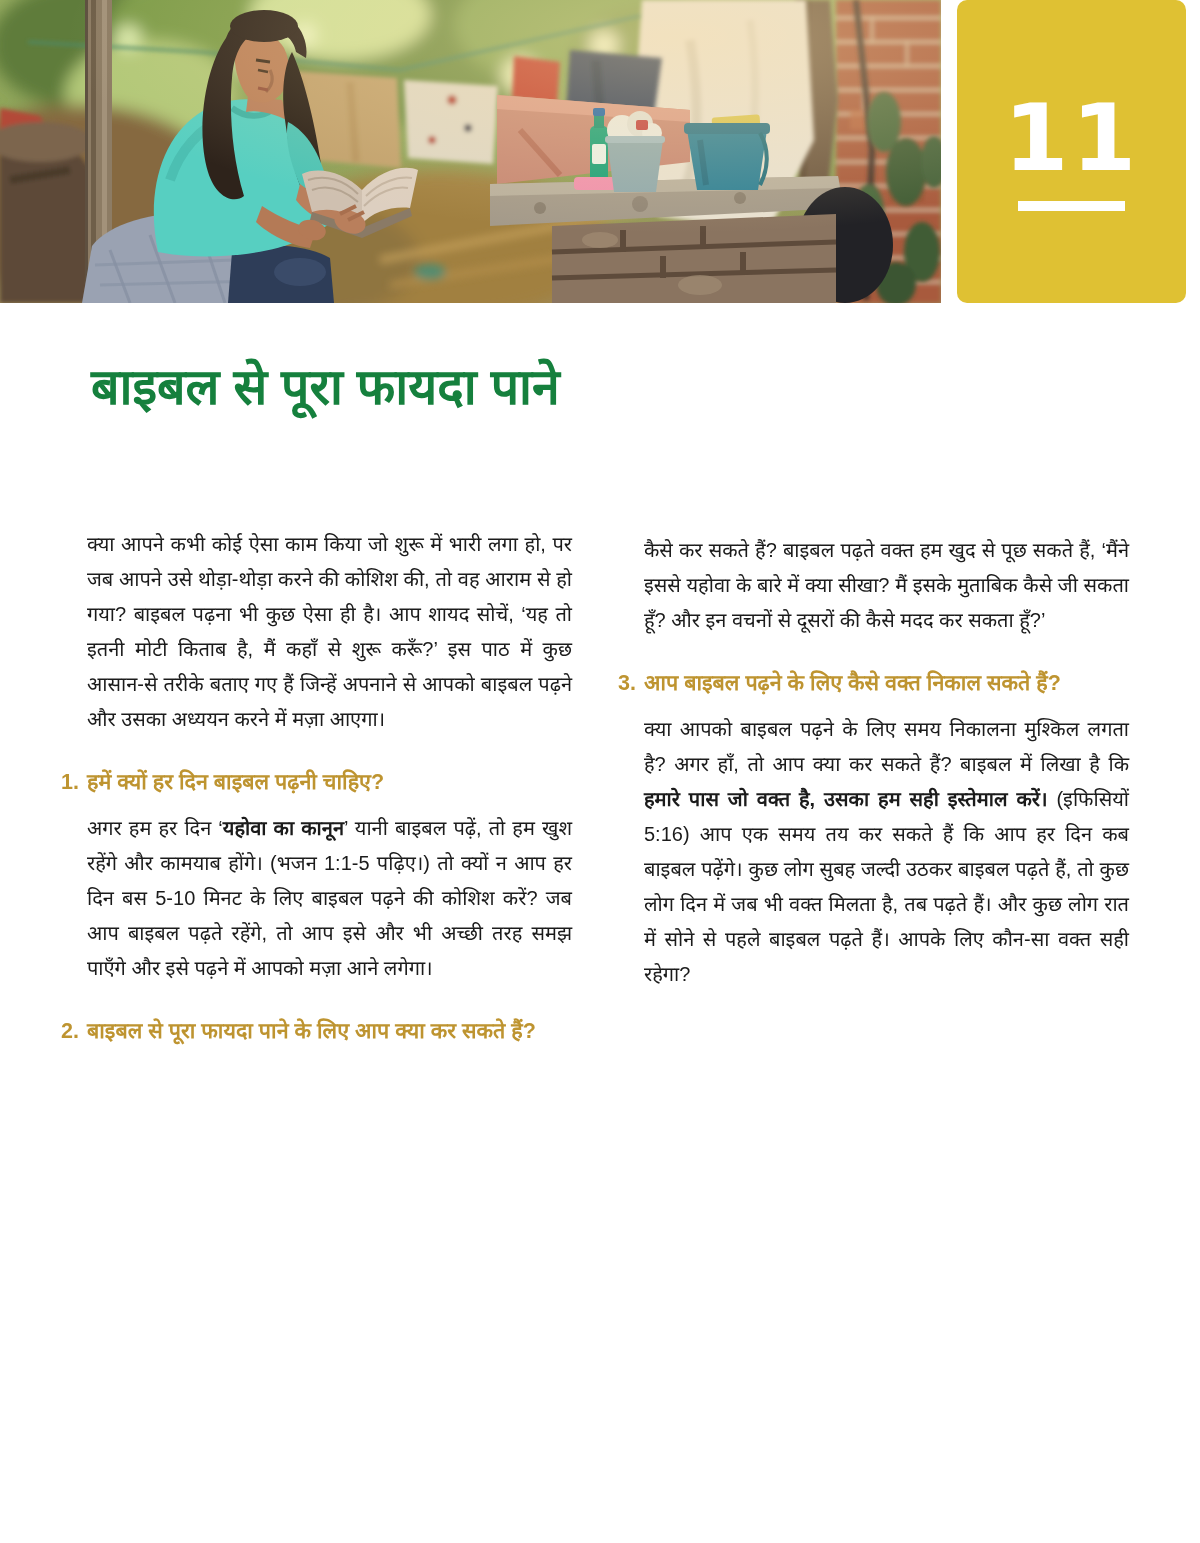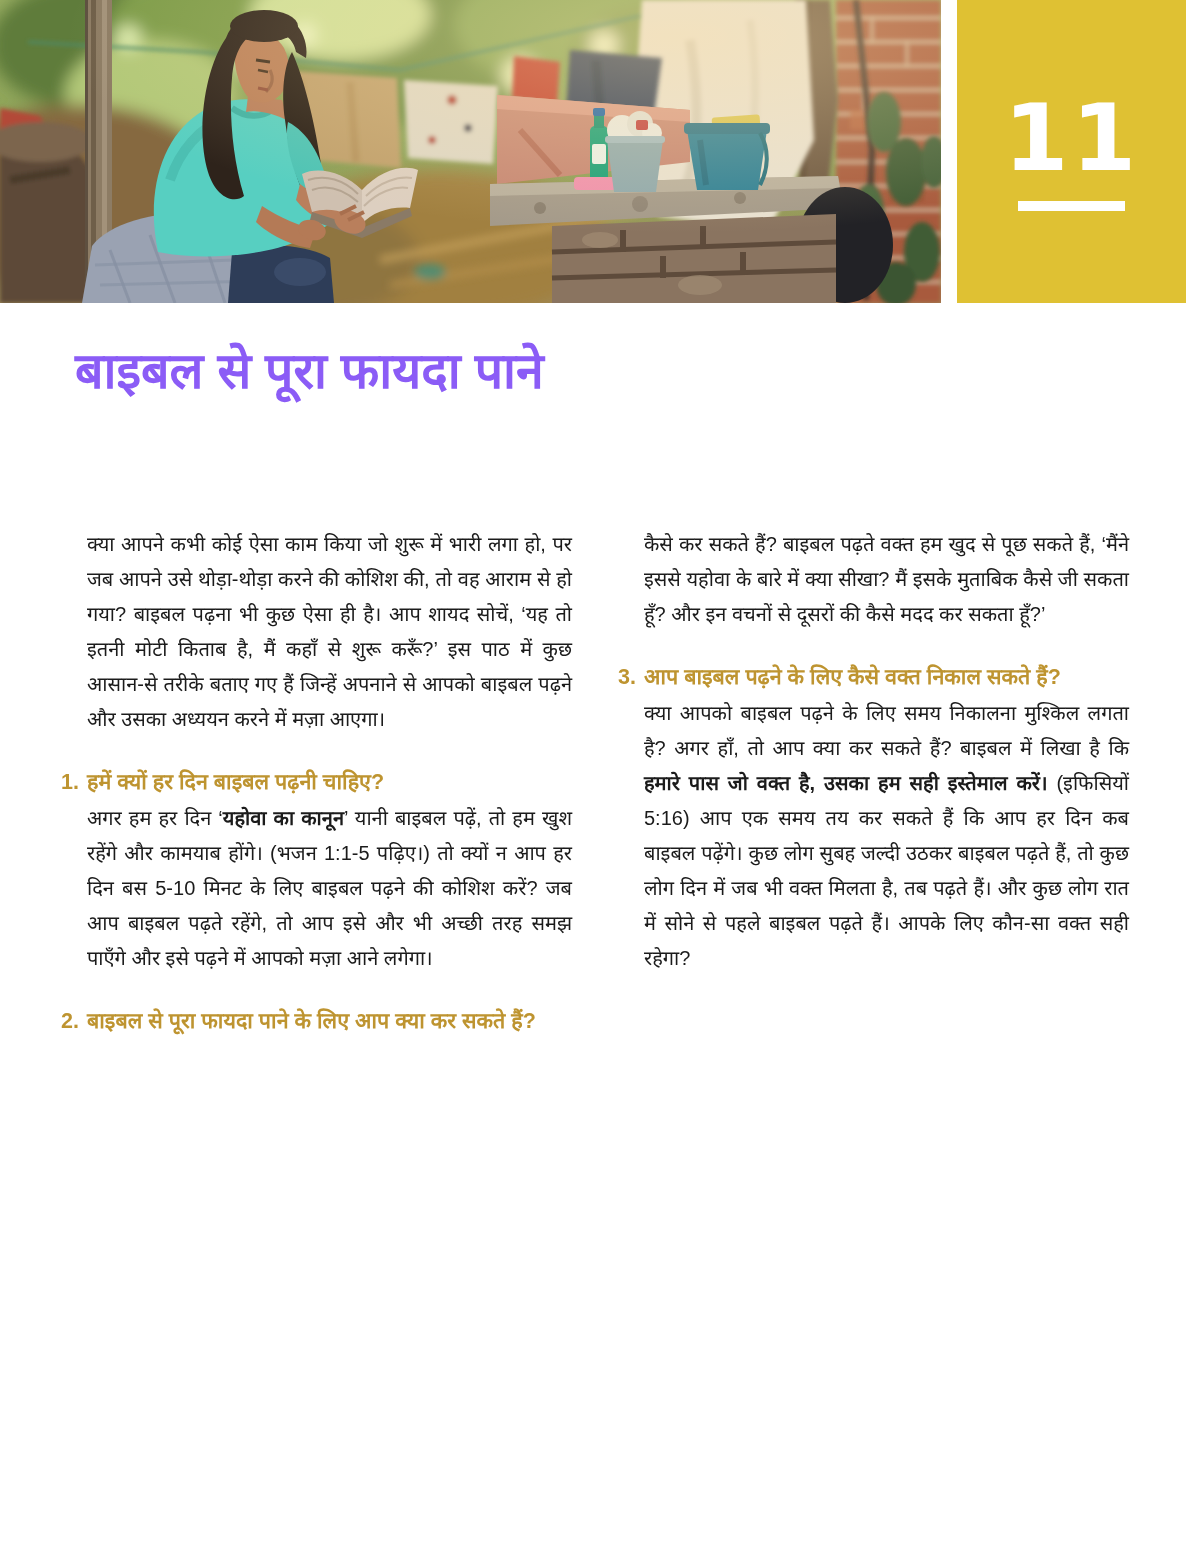--- a/index.html
+++ b/index.html
@@ -20,51 +20,51 @@
     color:var(--body-text);
   }
   .hero{
     position:absolute;left:0;top:0;width:941px;height:303px;overflow:hidden;
     background:#8ba257;
   }
   .hero svg{display:block;}
   .chapter-tile{
     position:absolute;left:957px;top:0;width:229px;height:303px;
     background:var(--tile-yellow);
-    display:flex;flex-direction:column;align-items:center;justify-content:center;
+    display:flex;flex-direction:column;align-items:center;justify-content:center;border-radius:10px;
   }
   .chapter-num{
     color:var(--number-white);
     font-weight:bold;
     font-size:93px;
     line-height:1;
     letter-spacing:3px;
     font-family:"DejaVu Sans","Liberation Sans",sans-serif;
   }
   .chapter-underline{
     width:107px;height:10px;background:#ffffff;margin-top:16px;
   }
   .title{
-    position:absolute;left:75px;top:338px;margin:0;
-    font-size:50px;line-height:66px;font-weight:bold;color:#8b5cf6;
+    position:absolute;left:75px;top:338px;margin:16px;
+    font-size:50px;line-height:66px;font-weight:bold;color:#15803d;
     letter-spacing:0;
   }
   .col{
     position:absolute;top:527px;width:511px;
     font-size:20px;line-height:35px;
   }
   .col-left{left:61px;}
   .col-right{left:618px;}
   .intro,.sec-body{
     margin:0 0 0 26px;
     text-align:justify;
   }
-  .sec-body{}
+  .sec-body{margin-top:10px;}
   .section{margin-top:27px;}
-  .col-right .continuation{margin-top:0;}
+  .col-right .continuation{margin-top:6px;}
   .col-right .section{margin-top:27px;}
   .sec-heading{
     display:flex;
     color:var(--heading-gold);
     font-weight:bold;
     font-size:21.5px;
     line-height:37px;
   }
   .sec-num{width:26px;flex:none;}
   .sec-title{flex:1;}

